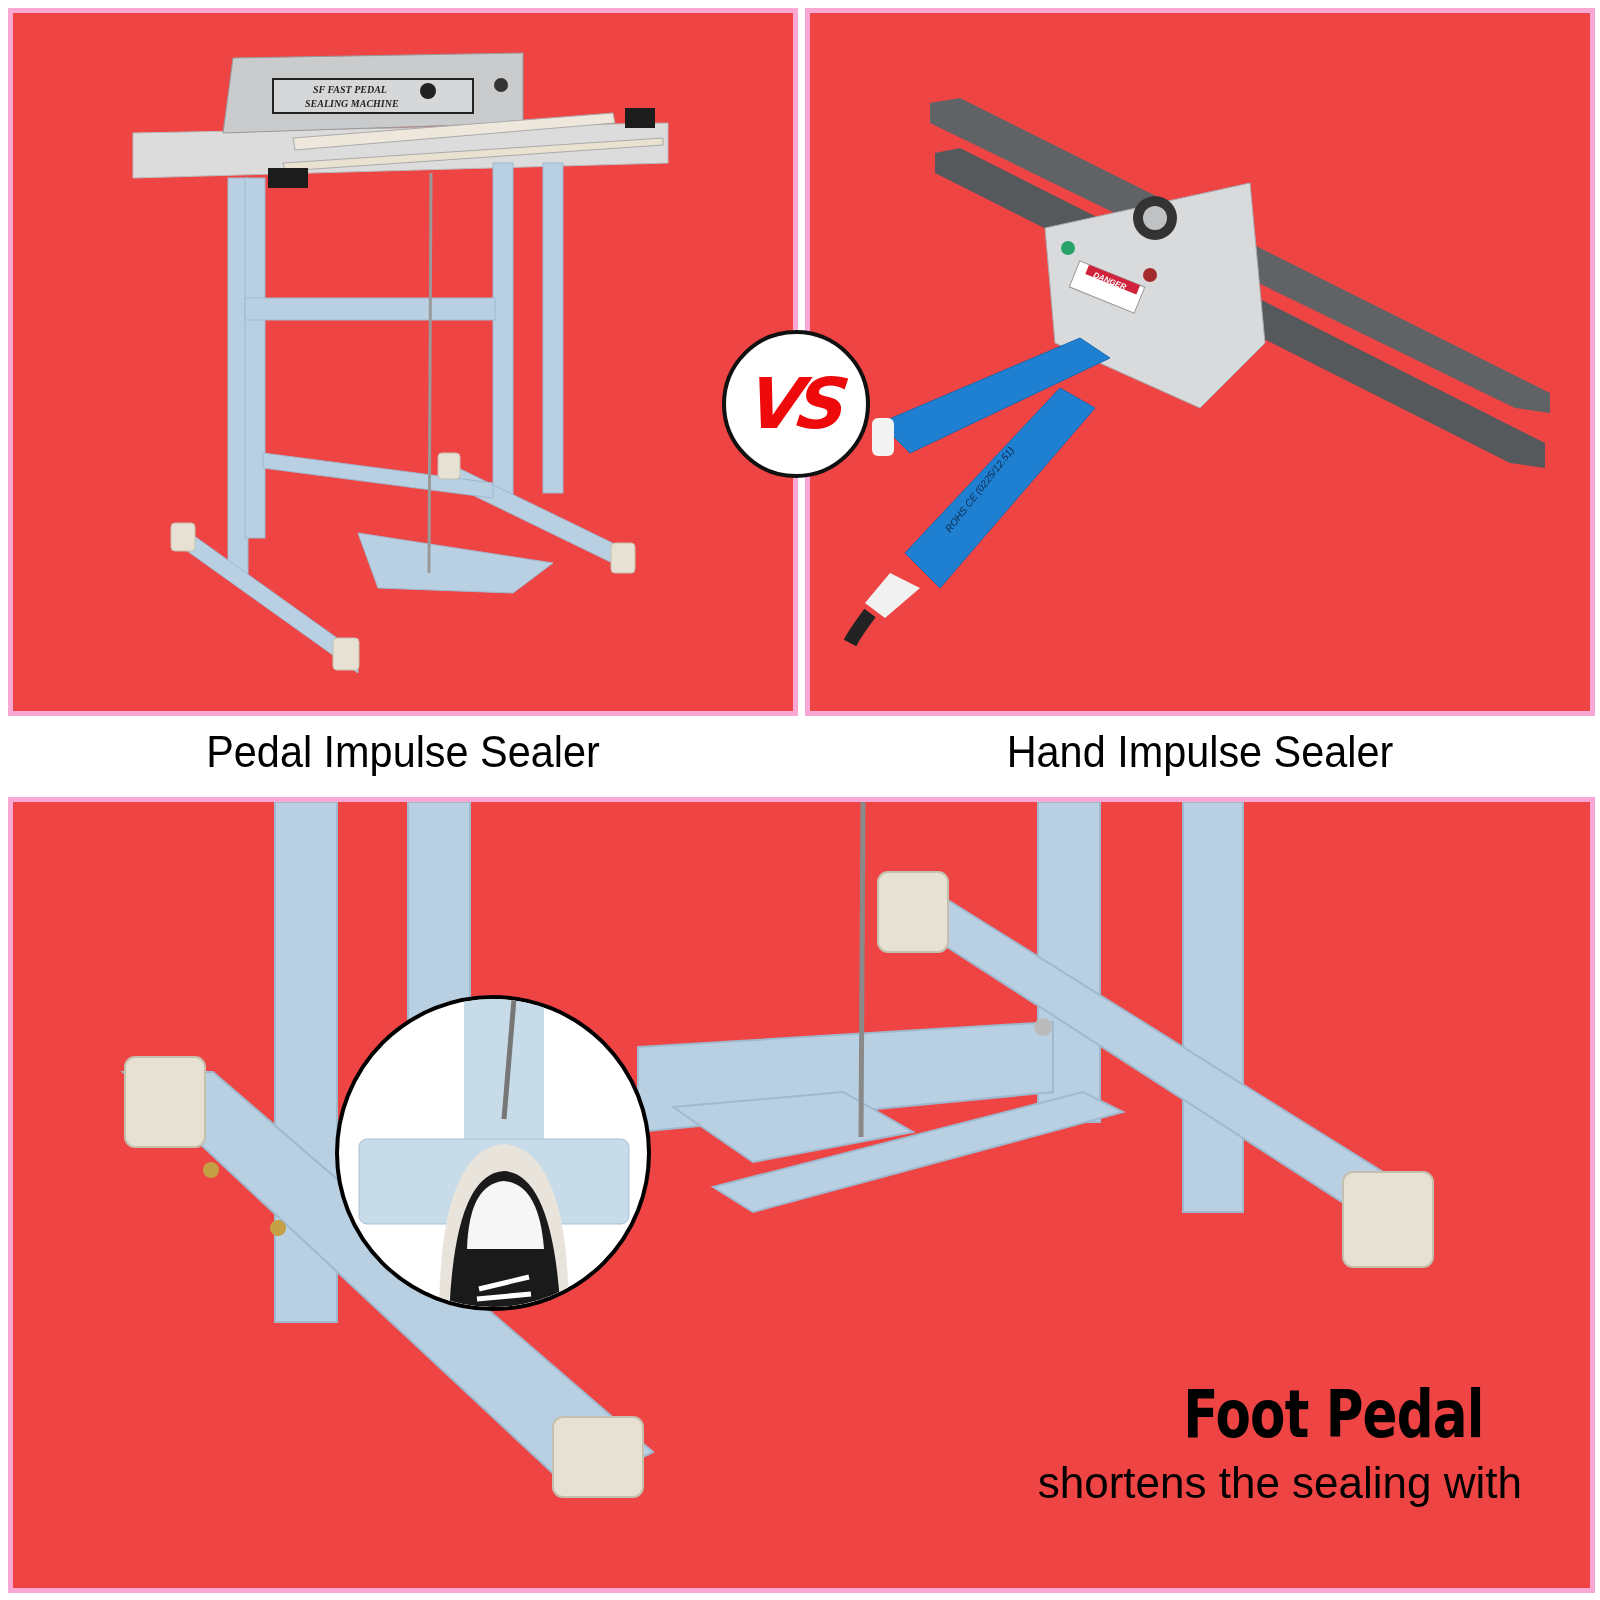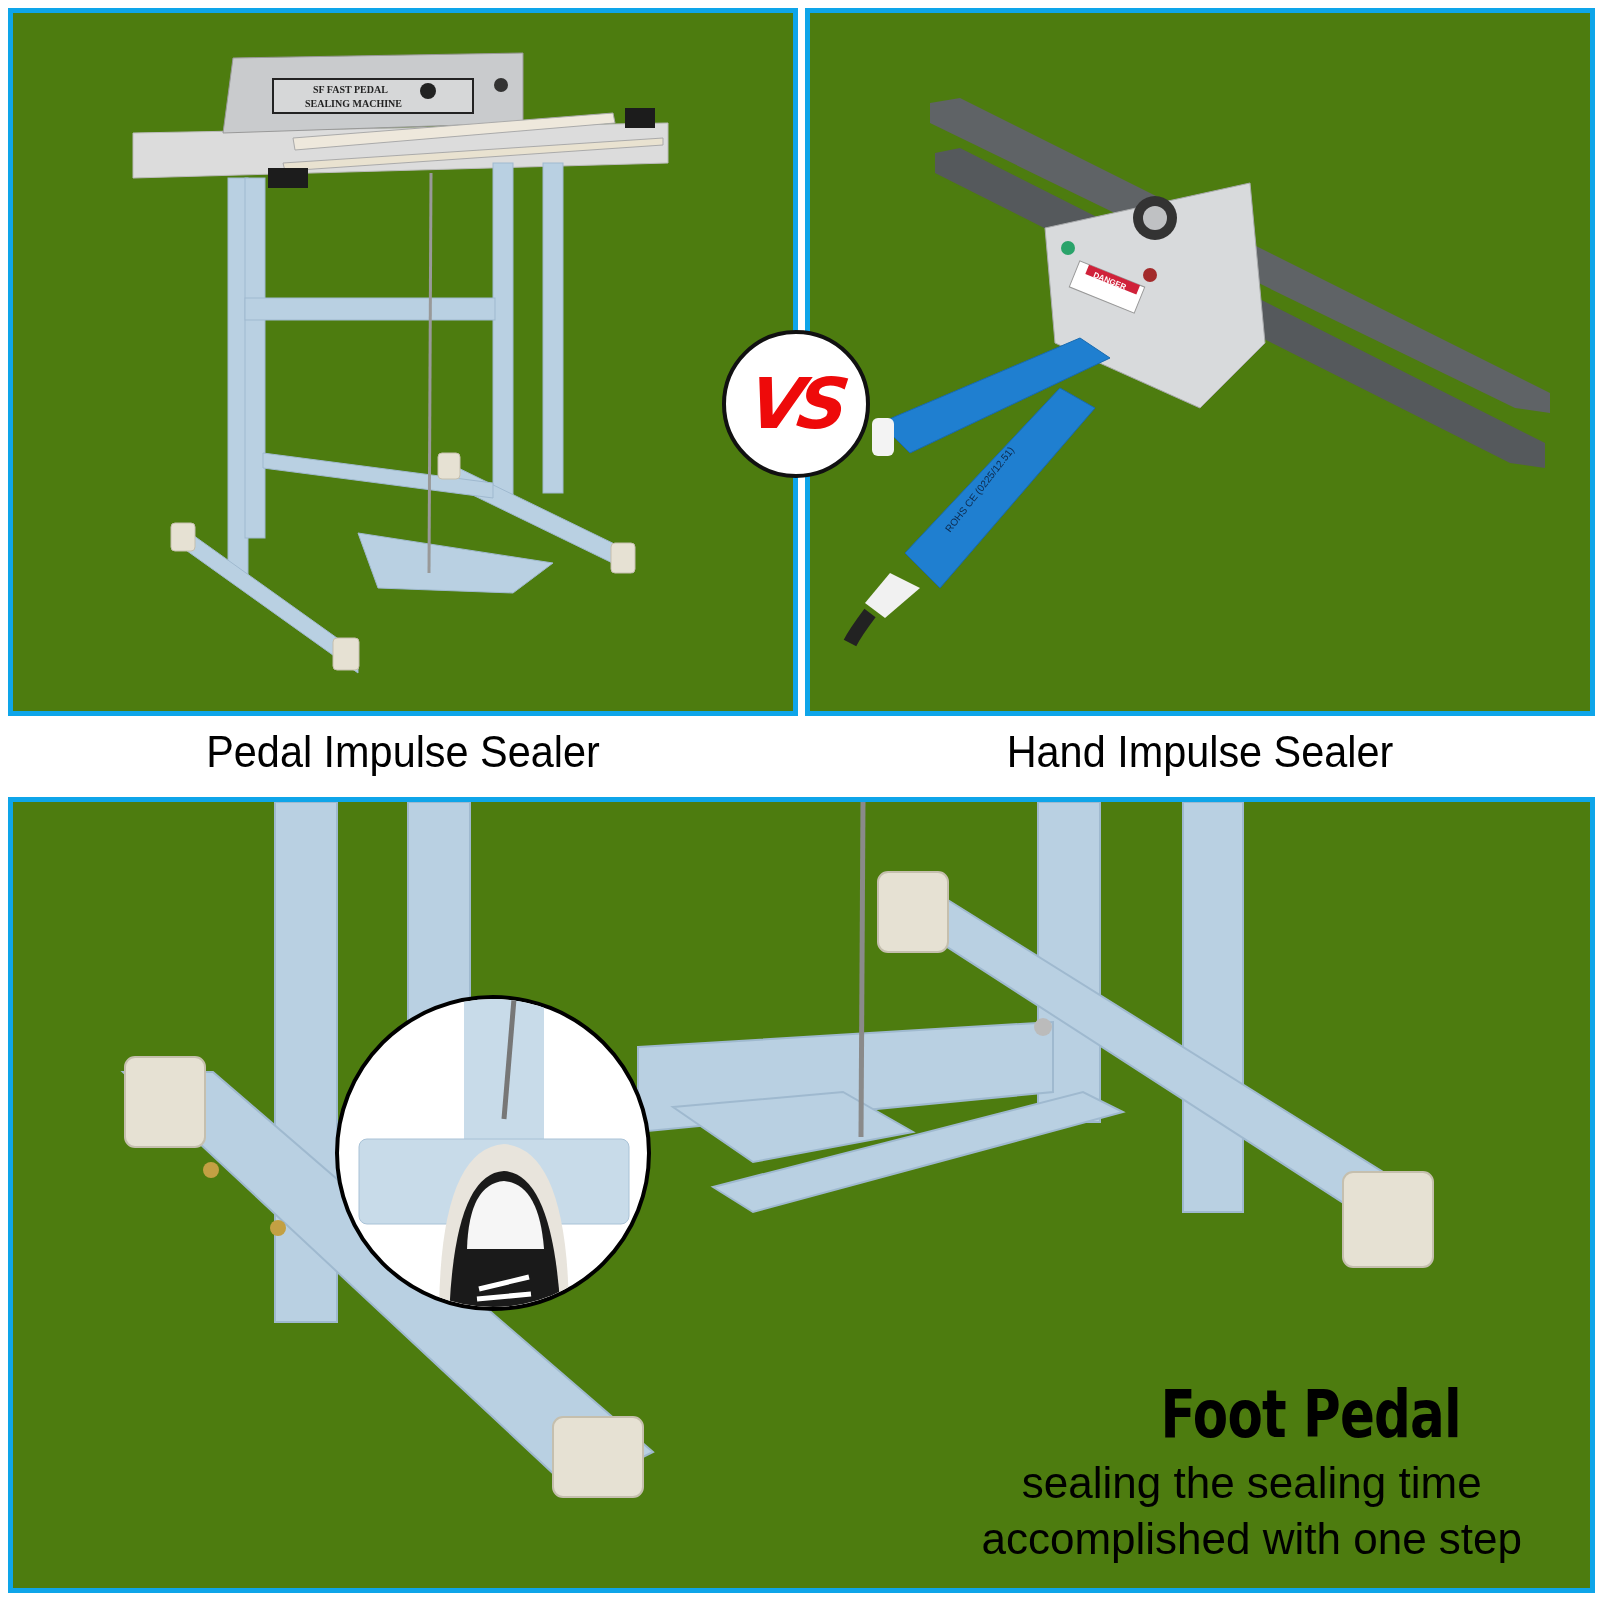--- a/index.html
+++ b/index.html
@@ -1,17 +1,17 @@
 <!DOCTYPE html>
 <html><head>
 <meta charset="utf-8">
 <style>
   html, body { margin:0; padding:0; background:#ffffff; }
   body { width:1600px; height:1600px; position:relative; overflow:hidden; font-family:"Liberation Sans", sans-serif; }
-  .panel { position:absolute; border:5px solid #0ea5e9; box-sizing:border-box; background:#4d7c0f; overflow:hidden; }
+  .panel { position:absolute; border:5px solid #f9a8d4; box-sizing:border-box; background:#ef4444; overflow:hidden;font-style:italic; }
   #p-left { left:8px; top:8px; width:790px; height:708px; }
   #p-right { left:805px; top:8px; width:790px; height:708px; }
   #p-bottom { left:8px; top:797px; width:1587px; height:796px; }
   .caption { position:absolute; top:722px; height:60px; font-size:45px; color:#000; text-align:center; line-height:60px; transform:scaleX(0.92); }
   #cap-left { left:8px; width:790px; }
   #cap-right { left:805px; width:790px; }
   .vs-badge { position:absolute; left:722px; top:330px; width:148px; height:148px; border-radius:50%; border:4px solid #111; background:#fff; box-sizing:border-box; display:flex; align-items:center; justify-content:center; z-index:5; }
   .vs-text { font-family:"DejaVu Sans", sans-serif; font-weight:bold; font-style:italic; font-size:70px; color:#ee0a0a; letter-spacing:-6px; transform:skewX(-8deg); }
   .headline { position:absolute; right:78px; top:1375px; text-align:center; z-index:3; }
   .headline .title { font-family:"DejaVu Sans", sans-serif; font-weight:bold; font-size:66px; color:#000; transform:scaleX(0.78); transform-origin:right center; line-height:80px; letter-spacing:-1px; }
@@ -135,15 +135,14 @@
       <path d="M100,320 Q100,150 165,145 Q230,150 230,320 Z" fill="#e8e4dc"></path>
       <path d="M110,320 Q115,175 165,172 Q215,175 222,320 Z" fill="#1a1a1a"></path>
       <path d="M128,250 Q130,185 165,182 Q200,185 205,250 Z" fill="#f6f6f6"></path>
       <path d="M140,290 L190,278 M138,300 L192,295" stroke="#fff" stroke-width="5"></path>
     </svg>
   </div>
 </div>
 
 <div class="headline">
   <div class="title">Foot Pedal</div>
-  <div class="line">sealing the sealing time</div>
-  <div class="line">accomplished with one step</div>
+  <div class="line">shortens the sealing with</div>
 </div>
 
 </body></html>

